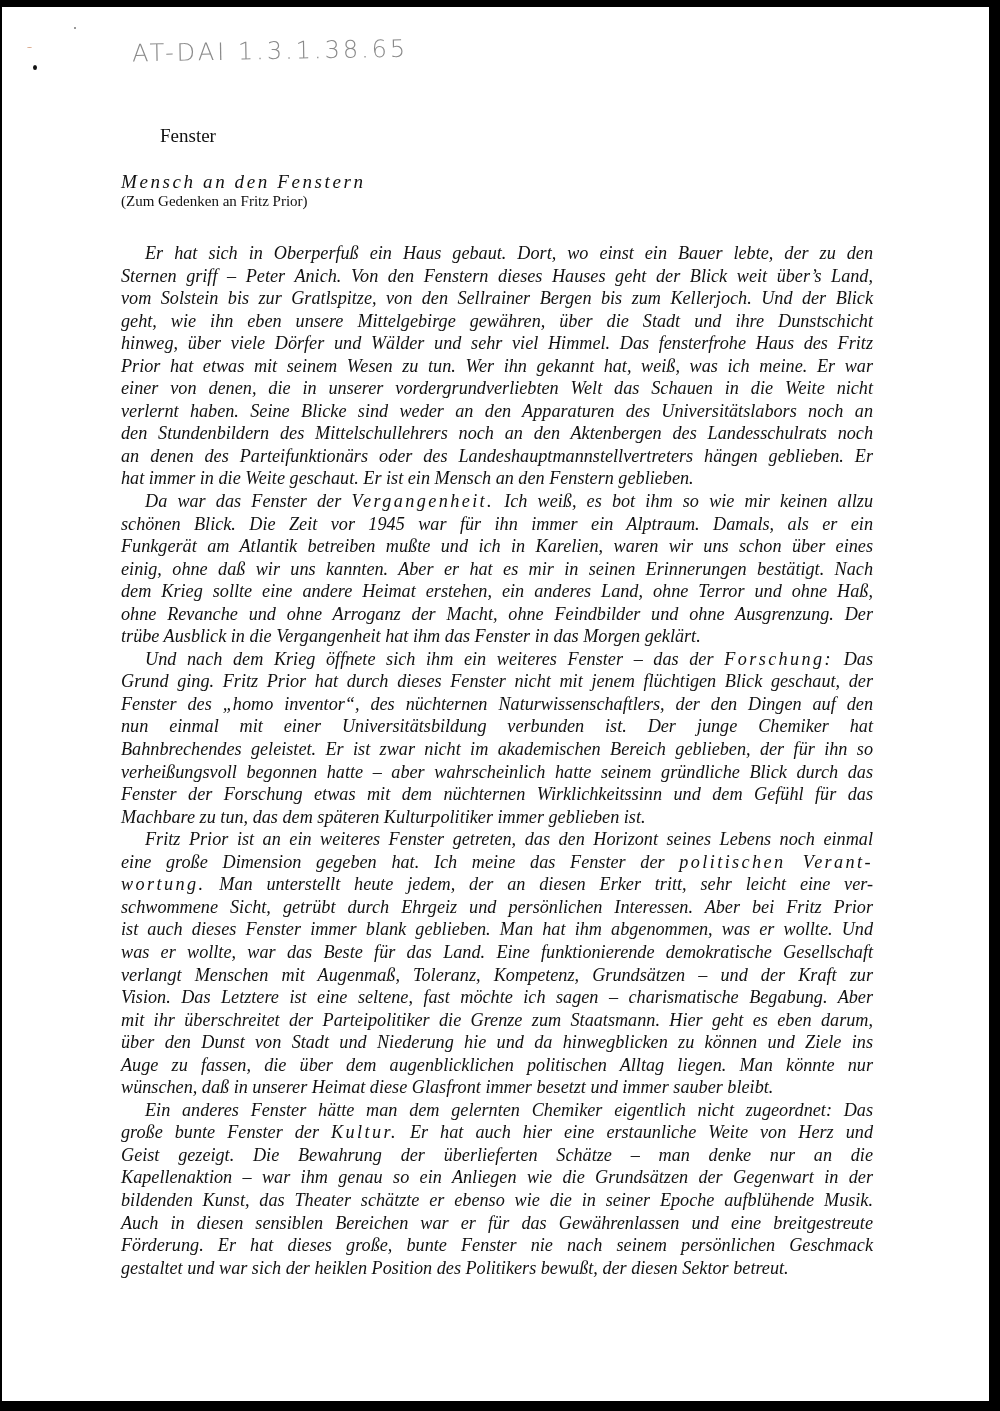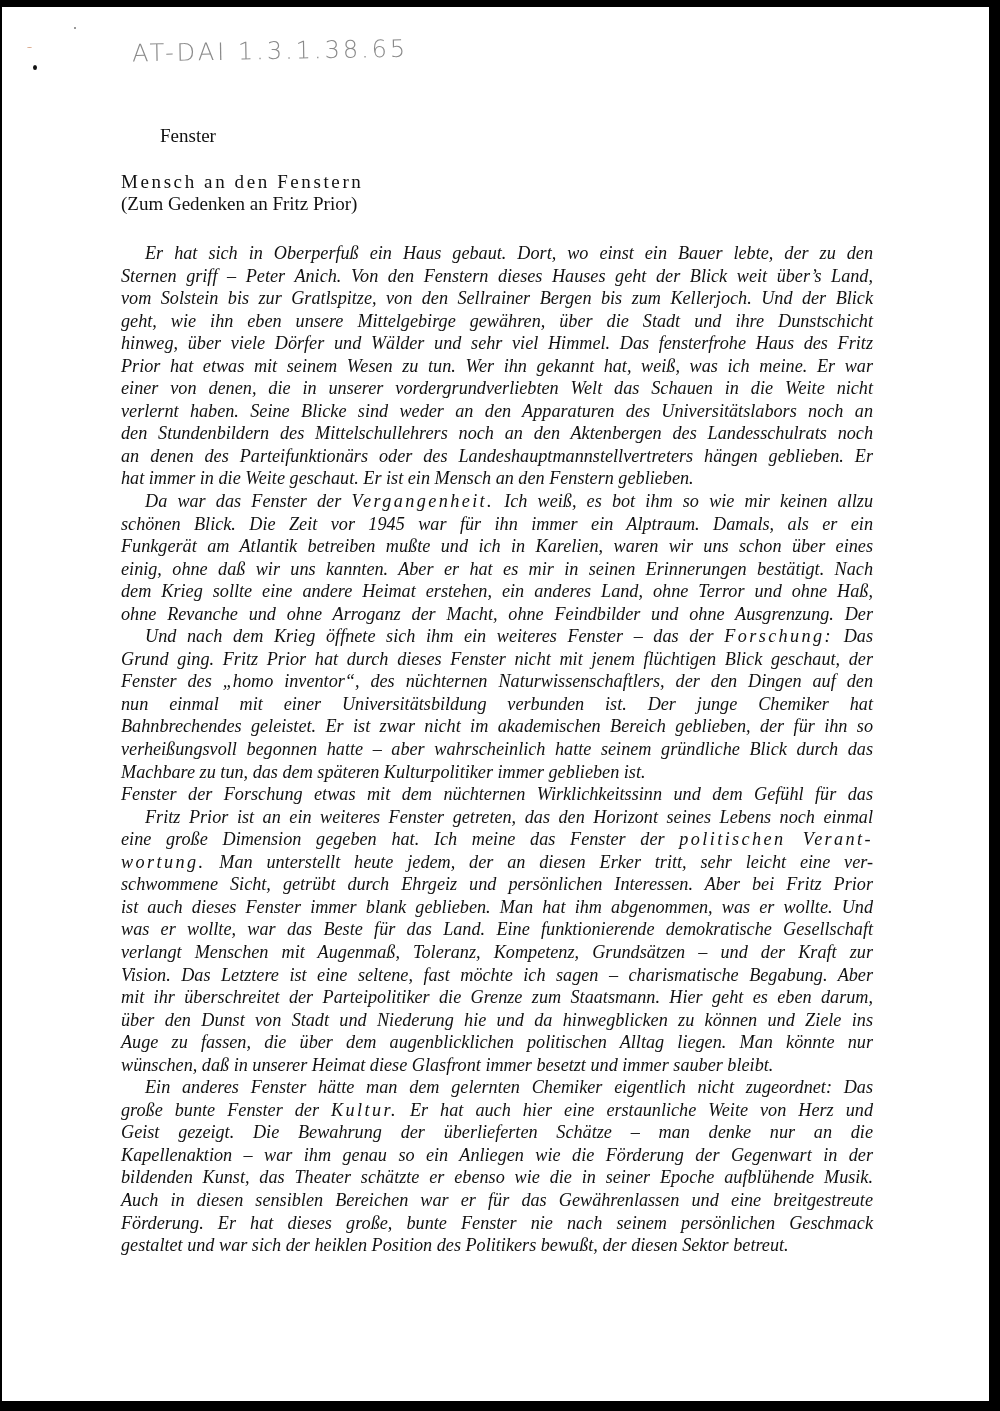--- a/index.html
+++ b/index.html
@@ -23,24 +23,24 @@
   .speck.s3 { left: 25px; top: 40px; width: 5px; height: 1px; background: #d9a78a; }
 
   .doc {
     position: absolute; left: 119px; top: 0; width: 752px;
     font-family: "Liberation Serif", serif; color: #111;
   }
   .heading {
     position: absolute; left: 0; top: 118px; font-size: 19px; white-space: nowrap; margin-left: 39px;
   }
   .title {
-    position: absolute; left: 0; top: 164px; font-size: 19px; letter-spacing: 2.6px; white-space: nowrap;
+    position: absolute; left: 0; top: 164px; font-size: 19px; letter-spacing: 2.6px; white-space: nowrap; font-style: italic;
   }
   .subtitle {
-    position: absolute; left: 0; top: 186px; font-size: 19px; white-space: nowrap; text-align: right;
+    position: absolute; left: 0; top: 186px; font-size: 15px; white-space: nowrap; text-align: right;
   }
   .body {
     position: absolute; left: 0; top: 235px; width: 752px;
     font-size: 18.2px; line-height: 22.55px; font-style: italic;
   }
   .para { margin: 0; }
   .line {
     display: block; text-align: justify; text-align-last: justify;
     white-space: nowrap; overflow: visible; height: 22.55px;
   }
@@ -76,50 +76,51 @@
           <span class="line">an denen des Parteifunktionärs oder des Landeshauptmannstellvertreters hängen geblieben. Er</span>
           <span class="line last">hat immer in die Weite geschaut. Er ist ein Mensch an den Fenstern geblieben.</span>
         </div>
         <div class="para">
           <span class="line indent">Da war das Fenster der <span class="sp">Vergangenheit.</span> Ich weiß, es bot ihm so wie mir keinen allzu</span>
           <span class="line">schönen Blick. Die Zeit vor 1945 war für ihn immer ein Alptraum. Damals, als er ein</span>
           <span class="line">Funkgerät am Atlantik betreiben mußte und ich in Karelien, waren wir uns schon über eines</span>
           <span class="line">einig, ohne daß wir uns kannten. Aber er hat es mir in seinen Erinnerungen bestätigt. Nach</span>
           <span class="line">dem Krieg sollte eine andere Heimat erstehen, ein anderes Land, ohne Terror und ohne Haß,</span>
           <span class="line">ohne Revanche und ohne Arroganz der Macht, ohne Feindbilder und ohne Ausgrenzung. Der</span>
+          <span class="line last">trübe Ausblick in die Vergangenheit hat ihm das Fenster in das Morgen geklärt.</span>
         </div>
         <div class="para">
           <span class="line indent">Und nach dem Krieg öffnete sich ihm ein weiteres Fenster – das der <span class="sp">Forschung:</span> Das</span>
           <span class="line">Grund ging. Fritz Prior hat durch dieses Fenster nicht mit jenem flüchtigen Blick geschaut, der</span>
           <span class="line">Fenster des „homo inventor“, des nüchternen Naturwissenschaftlers, der den Dingen auf den</span>
           <span class="line">nun einmal mit einer Universitätsbildung verbunden ist. Der junge Chemiker hat</span>
           <span class="line">Bahnbrechendes geleistet. Er ist zwar nicht im akademischen Bereich geblieben, der für ihn so</span>
           <span class="line">verheißungsvoll begonnen hatte – aber wahrscheinlich hatte seinem gründliche Blick durch das</span>
+          <span class="line">Fenster der Forschung etwas mit dem nüchternen Wirklichkeitssinn und dem Gefühl für das</span>
           <span class="line last">Machbare zu tun, das dem späteren Kulturpolitiker immer geblieben ist.</span>
-          <span class="line">Fenster der Forschung etwas mit dem nüchternen Wirklichkeitssinn und dem Gefühl für das</span>
         </div>
         <div class="para">
           <span class="line indent">Fritz Prior ist an ein weiteres Fenster getreten, das den Horizont seines Lebens noch einmal</span>
           <span class="line">eine große Dimension gegeben hat. Ich meine das Fenster der <span class="sp">politischen Verant-</span></span>
           <span class="line"><span class="sp">wortung.</span> Man unterstellt heute jedem, der an diesen Erker tritt, sehr leicht eine ver-</span>
           <span class="line">schwommene Sicht, getrübt durch Ehrgeiz und persönlichen Interessen. Aber bei Fritz Prior</span>
           <span class="line">ist auch dieses Fenster immer blank geblieben. Man hat ihm abgenommen, was er wollte. Und</span>
           <span class="line">was er wollte, war das Beste für das Land. Eine funktionierende demokratische Gesellschaft</span>
           <span class="line">verlangt Menschen mit Augenmaß, Toleranz, Kompetenz, Grundsätzen – und der Kraft zur</span>
           <span class="line">Vision. Das Letztere ist eine seltene, fast möchte ich sagen – charismatische Begabung. Aber</span>
           <span class="line">mit ihr überschreitet der Parteipolitiker die Grenze zum Staatsmann. Hier geht es eben darum,</span>
           <span class="line">über den Dunst von Stadt und Niederung hie und da hinwegblicken zu können und Ziele ins</span>
           <span class="line">Auge zu fassen, die über dem augenblicklichen politischen Alltag liegen. Man könnte nur</span>
           <span class="line last">wünschen, daß in unserer Heimat diese Glasfront immer besetzt und immer sauber bleibt.</span>
         </div>
         <div class="para">
           <span class="line indent">Ein anderes Fenster hätte man dem gelernten Chemiker eigentlich nicht zugeordnet: Das</span>
           <span class="line">große bunte Fenster der <span class="sp">Kultur.</span> Er hat auch hier eine erstaunliche Weite von Herz und</span>
           <span class="line">Geist gezeigt. Die Bewahrung der überlieferten Schätze – man denke nur an die</span>
-          <span class="line">Kapellenaktion – war ihm genau so ein Anliegen wie die Förderung der Gegenwart in der</span>
+          <span class="line">Kapellenaktion – war ihm genau so ein Anliegen wie die Grundsätzen der Gegenwart in der</span>
           <span class="line">bildenden Kunst, das Theater schätzte er ebenso wie die in seiner Epoche aufblühende Musik.</span>
           <span class="line">Auch in diesen sensiblen Bereichen war er für das Gewährenlassen und eine breitgestreute</span>
           <span class="line">Förderung. Er hat dieses große, bunte Fenster nie nach seinem persönlichen Geschmack</span>
           <span class="line last">gestaltet und war sich der heiklen Position des Politikers bewußt, der diesen Sektor betreut.</span>
         </div>
       </div>
   </div>
 </div>
 
 </body></html>

